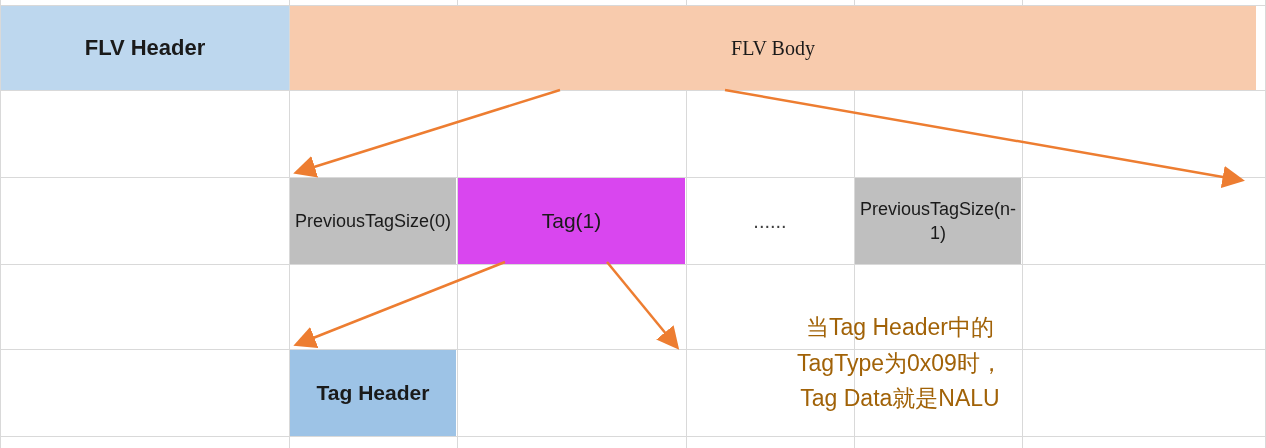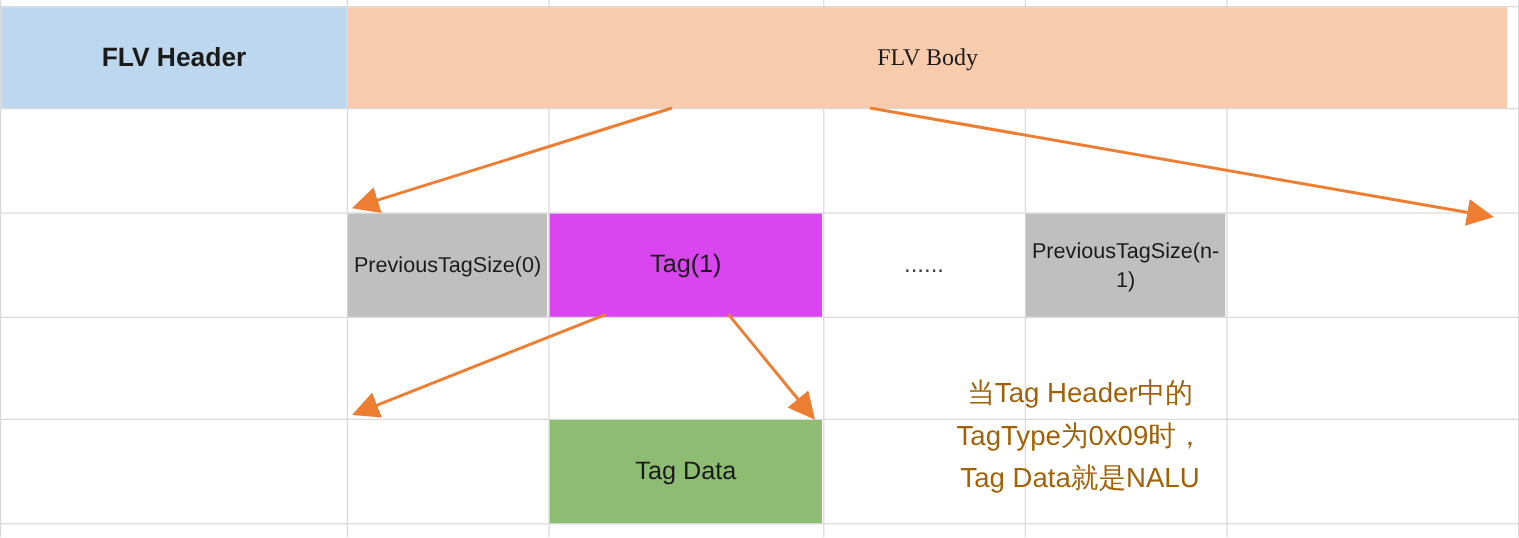--- a/index.html
+++ b/index.html
@@ -162,21 +162,21 @@
   <div class="gridline-v" style="left:1265px;"></div>
 
   <div class="cell cell-flv-header">FLV Header</div>
   <div class="cell cell-flv-body">FLV Body</div>
 
   <div class="cell cell-prevtag0">PreviousTagSize(0)</div>
   <div class="cell cell-tag1">Tag(1)</div>
   <div class="cell cell-dots">......</div>
   <div class="cell cell-prevtagn">PreviousTagSize(n-1)</div>
 
-  <div class="cell cell-tagdata">Tag Data</div>
+  <div class="cell cell-tagheader">Tag Header</div>
 
   <div class="note">当Tag Header中的
 TagType为0x09时，
 Tag Data就是NALU</div>
 
   <svg id="arrows" viewBox="0 0 1266 448">
     <defs>
       <marker id="ah" markerWidth="9" markerHeight="9" refX="7" refY="4.5" orient="auto">
         <path d="M0,0 L9,4.5 L0,9 z" fill="#ed7d31"></path>
       </marker>

